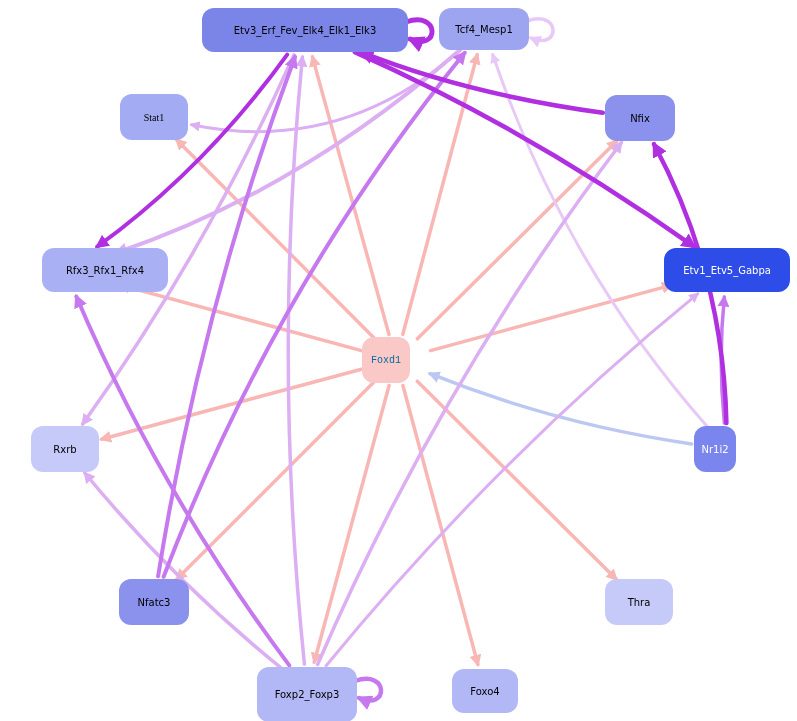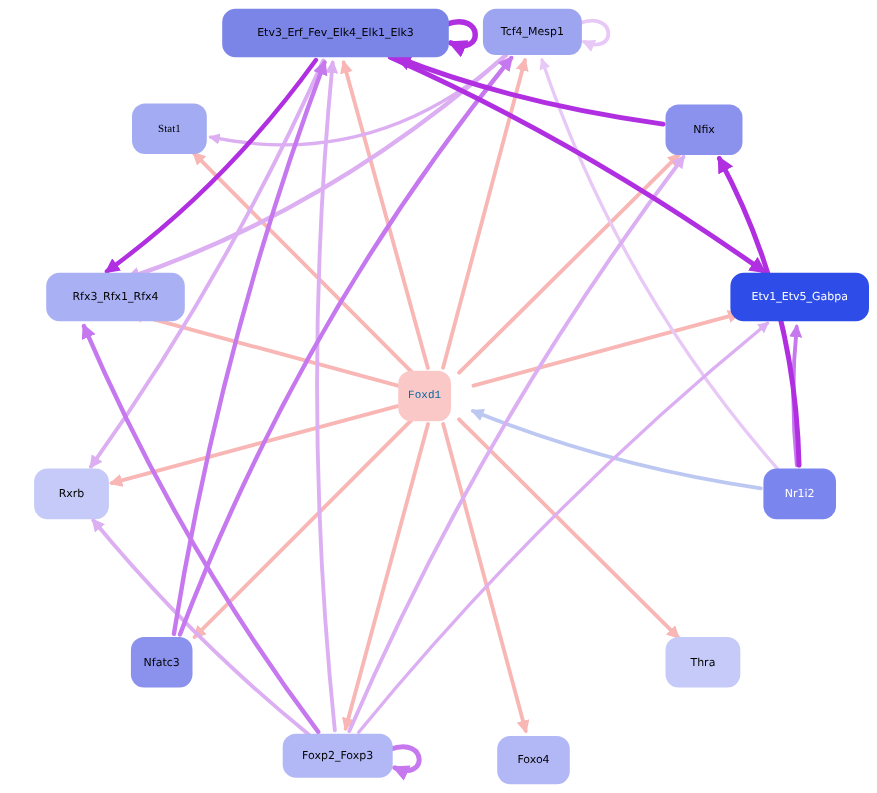--- a/index.html
+++ b/index.html
@@ -98,28 +98,28 @@
     </div>
     <div class="node" style="left: 664px; top: 248px; width: 126px; height: 44px; background: rgb(45, 76, 232); color: rgb(255, 255, 255);">
       <span>Etv1_Etv5_Gabpa</span>
     </div>
     <div class="node" style="left: 362px; top: 337px; width: 48px; height: 46px; background: rgb(251, 200, 200); color: #0369a1; font-family: Liberation Mono, monospace;">
       <span>Foxd1</span>
     </div>
     <div class="node" style="left: 31px; top: 426px; width: 68px; height: 46px; background: rgb(197, 202, 248); color: rgb(0, 0, 0); justify-content: center;">
       <span>Rxrb</span>
     </div>
-    <div class="node" style="left: 694px; top: 426px; width: 66px; height: 46px; background: rgb(123, 133, 238); color: rgb(255, 255, 255);">
+    <div class="node" style="left: 694px; top: 426px; width: 42px; height: 46px; background: rgb(123, 133, 238); color: rgb(255, 255, 255);">
       <span>Nr1i2</span>
     </div>
-    <div class="node" style="left: 119px; top: 579px; width: 56px; height: 46px; background: rgb(138, 146, 238); color: rgb(0, 0, 0);">
+    <div class="node" style="left: 119px; top: 579px; width: 70px; height: 46px; background: rgb(138, 146, 238); color: rgb(0, 0, 0);">
       <span>Nfatc3</span>
     </div>
     <div class="node" style="left: 605px; top: 579px; width: 68px; height: 46px; background: rgb(197, 202, 248); color: rgb(0, 0, 0);">
       <span>Thra</span>
     </div>
-    <div class="node" style="left: 257px; top: 667px; width: 100px; height: 40px; background: rgb(178, 184, 246); color: rgb(0, 0, 0);">
+    <div class="node" style="left: 257px; top: 667px; width: 100px; height: 55px; background: rgb(178, 184, 246); color: rgb(0, 0, 0);">
       <span>Foxp2_Foxp3</span>
     </div>
     <div class="node" style="left: 452px; top: 669px; width: 66px; height: 44px; background: rgb(178, 184, 246); color: rgb(0, 0, 0);">
       <span>Foxo4</span>
     </div>
   </div>
 
 </body></html>

